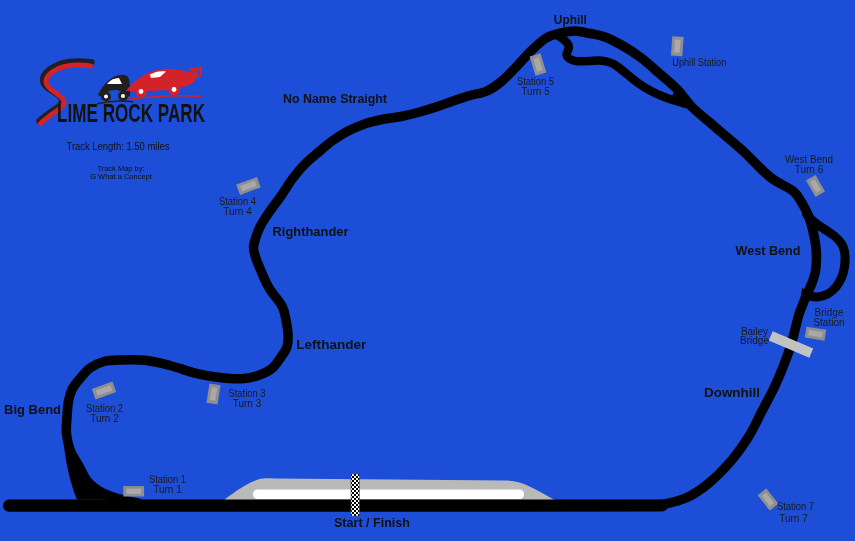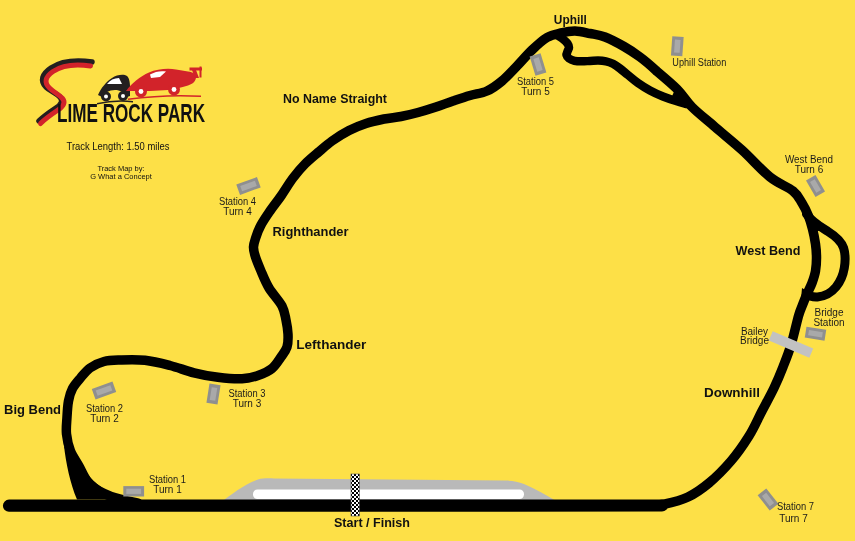--- a/index.html
+++ b/index.html
@@ -1,16 +1,16 @@
 <!DOCTYPE html>
 <html><head>
 <meta charset="utf-8">
 <style>
   html,body{margin:0;padding:0;background:#fff;}
-  .page{position:relative;width:855px;height:541px;background:#fde047;overflow:hidden;
+  .page{position:relative;width:855px;height:541px;background:#1d4ed8;overflow:hidden;
         font-family:"Liberation Sans", sans-serif;}
   svg{position:absolute;left:0;top:0;}
   text{font-family:"Liberation Sans", sans-serif;fill:#111;}
   .big{font-weight:bold;font-size:13px;fill:#111;}
   .sm{font-size:10px;fill:#1a1a1a;}
 </style>
 </head>
 <body>
 <div class="page">
 <svg width="855" height="541" viewBox="0 0 855 541">

